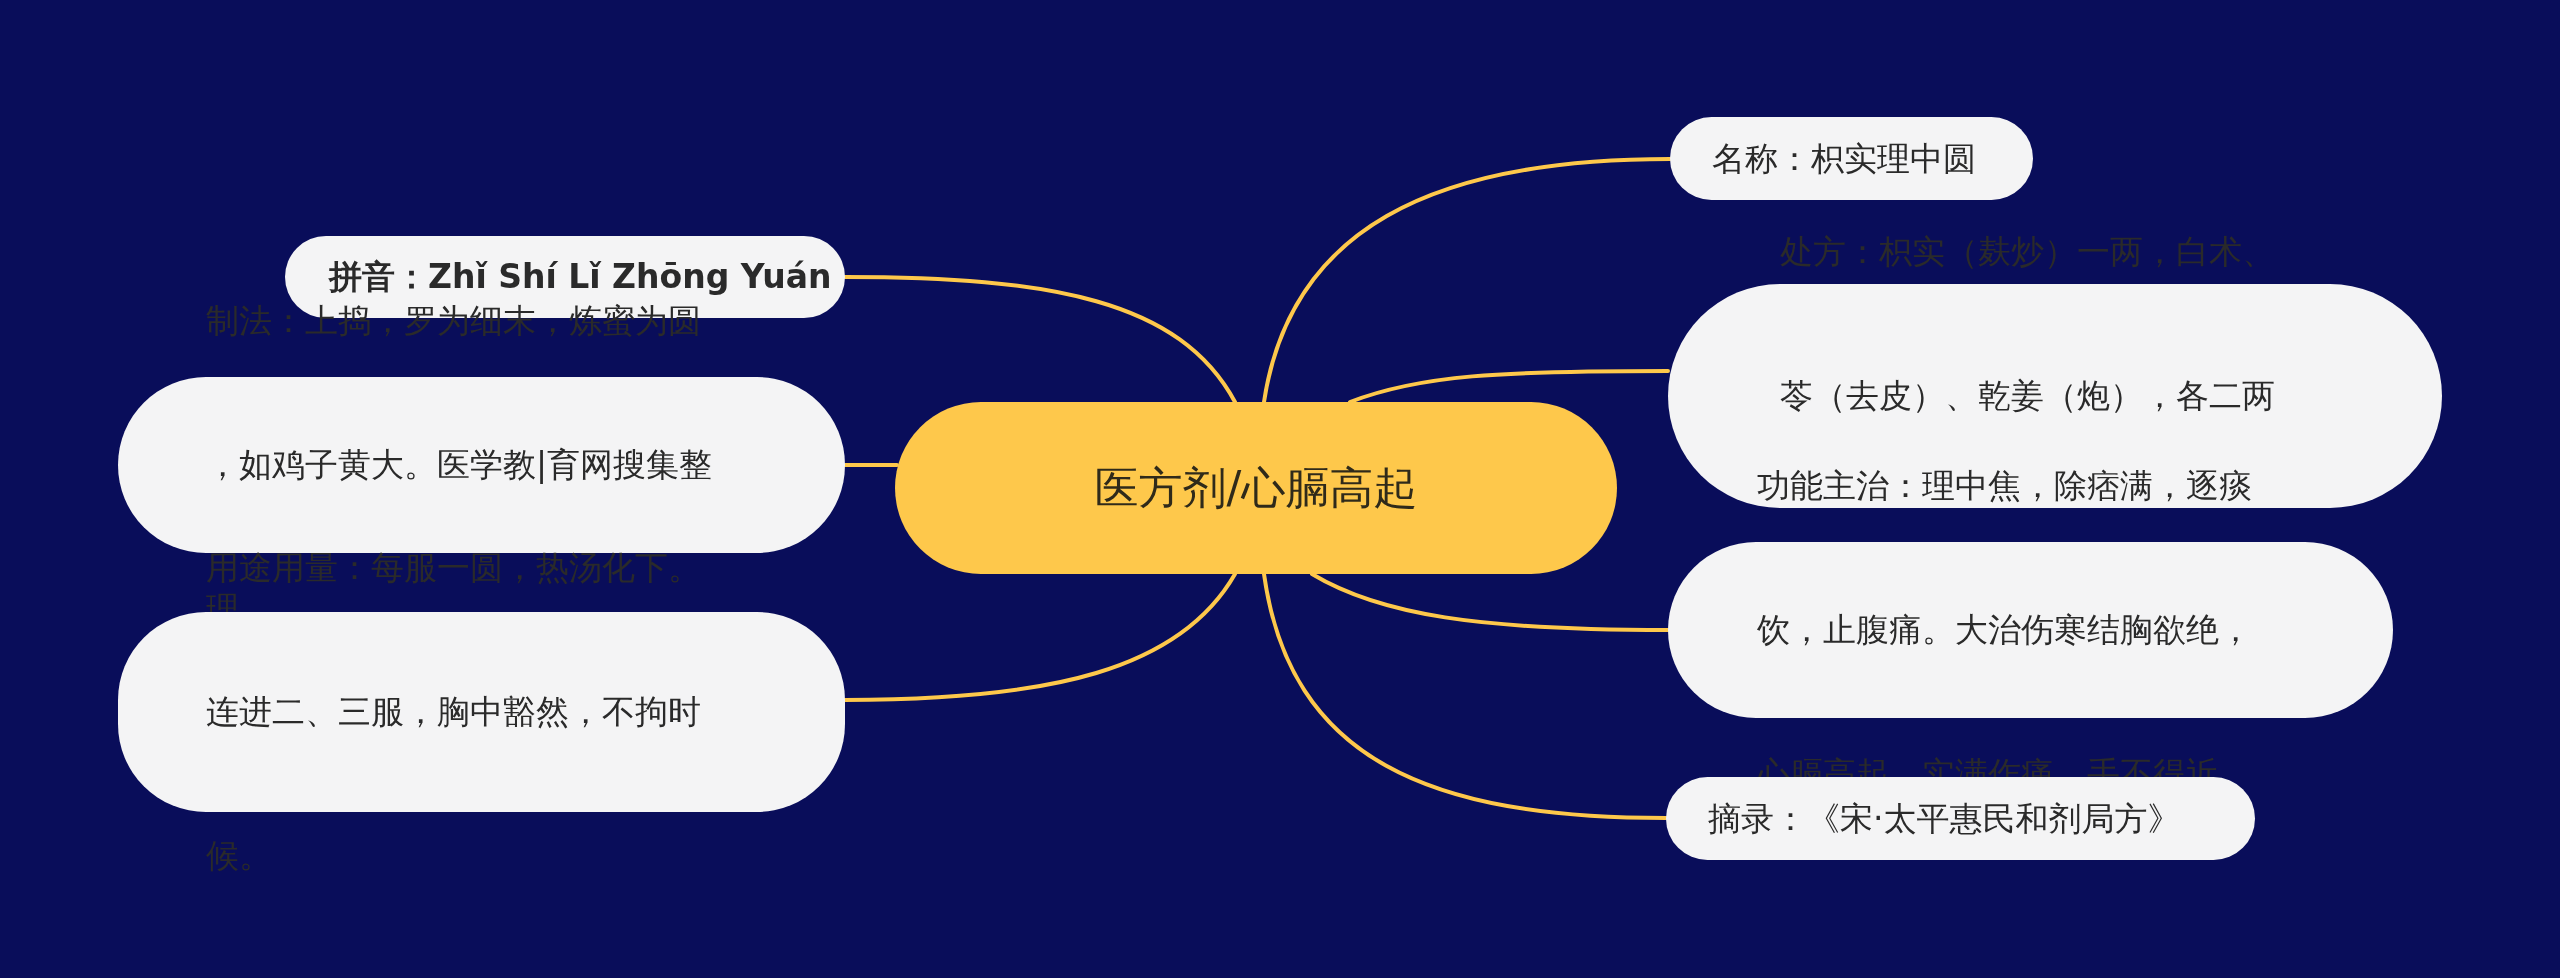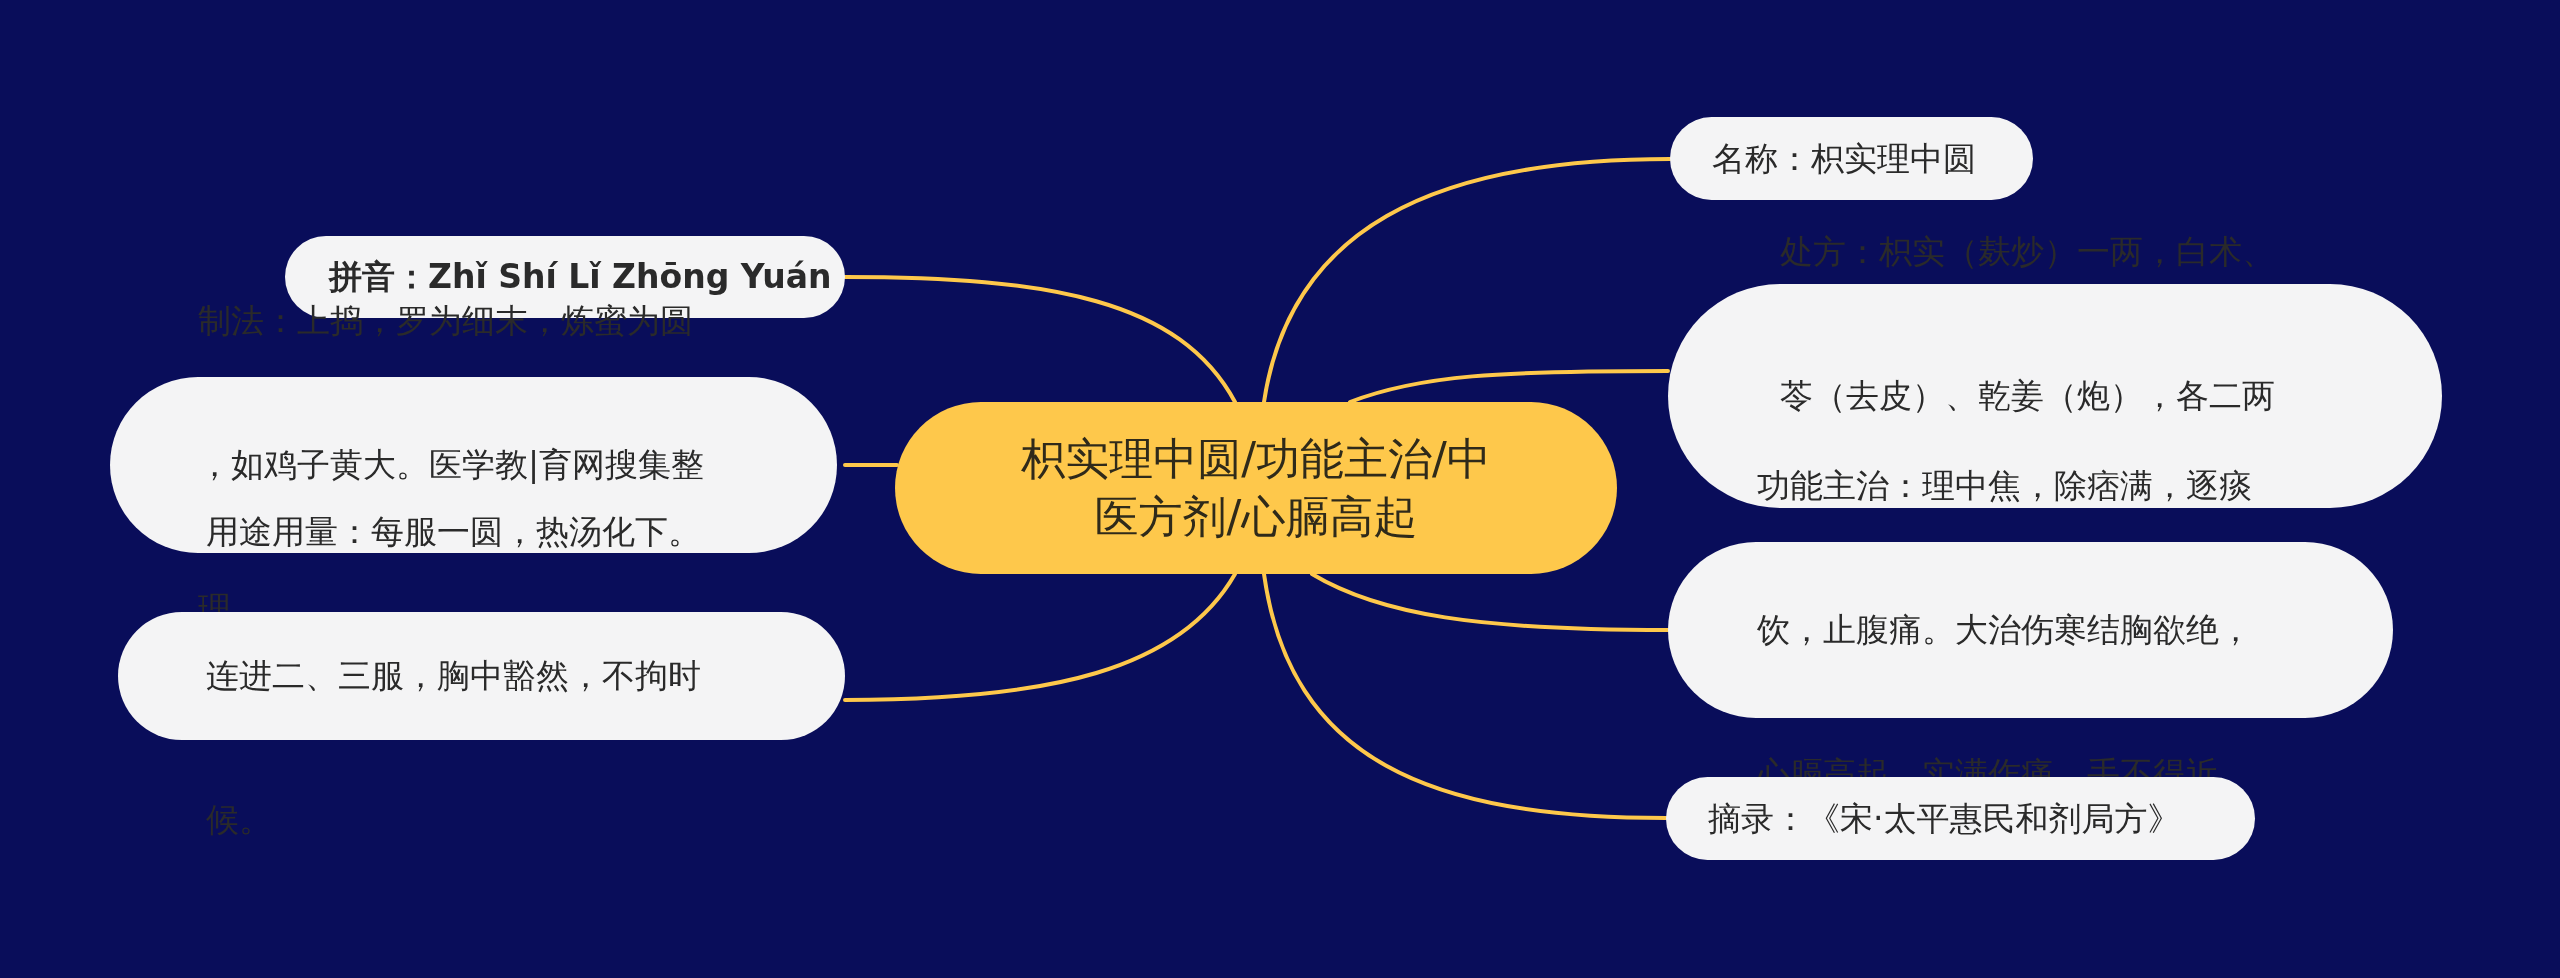--- a/index.html
+++ b/index.html
@@ -47,21 +47,20 @@
       <path d="M1312,574 C1380,615 1480,630 1668,630"></path>
       <path d="M1264,574 C1290,760 1430,818 1666,818"></path>
       <path d="M1235,402 C1180,300 1050,277 845,277"></path>
       <path d="M845,465 L897,465"></path>
       <path d="M1235,574 C1180,670 1050,700 845,700"></path>
     </g>
   </svg>
 
   <div class="center" style="left:895px; top:402px; width:722px; height:172px;">
     <div>
-      <div>枳实理中圆/功能主治/中</div>
       <div>医方剂/心膈高起</div>
     </div>
   </div>
 
   <div class="node" style="left:1670px; top:117px; width:363px; height:83px; border-radius:42px; padding-left:42px;">
     <span class="txt">名称：枳实理中圆</span>
   </div>
 
   <div class="node" style="left:1668px; top:258px; width:774px; height:224px; border-radius:112px; padding-left:112px;margin-top:26px;">
     <div class="txt">
@@ -80,29 +79,29 @@
   </div>
 
   <div class="node" style="left:1666px; top:777px; width:589px; height:83px; border-radius:42px; padding-left:42px;">
     <span class="txt">摘录：《宋·太平惠民和剂局方》</span>
   </div>
 
   <div class="node" style="left:285px; top:236px; width:560px; height:82px; border-radius:41px; padding-left:44px;font-weight:bold;">
     <span class="txt">拼音：Zhǐ Shí Lǐ Zhōng Yuán</span>
   </div>
 
-  <div class="node" style="left:110px; top:377px; width:727px; height:176px; border-radius:88px; padding-left:88px;">
+  <div class="node" style="left:118px; top:377px; width:727px; height:176px; border-radius:88px; padding-left:88px;">
     <div class="txt">
       <div>制法：上捣，罗为细末，炼蜜为圆</div>
       <div>，如鸡子黄大。医学教|育网搜集整</div>
       <div>理</div>
     </div>
   </div>
 
-  <div class="node" style="left:118px; top:612px; width:727px; height:128px; border-radius:88px; padding-left:88px;">
+  <div class="node" style="left:118px; top:612px; width:727px; height:200px; border-radius:88px; padding-left:88px;">
     <div class="txt">
       <div>用途用量：每服一圆，热汤化下。</div>
       <div>连进二、三服，胸中豁然，不拘时</div>
       <div>候。</div>
     </div>
   </div>
 
 </div>
 
 </body></html>

